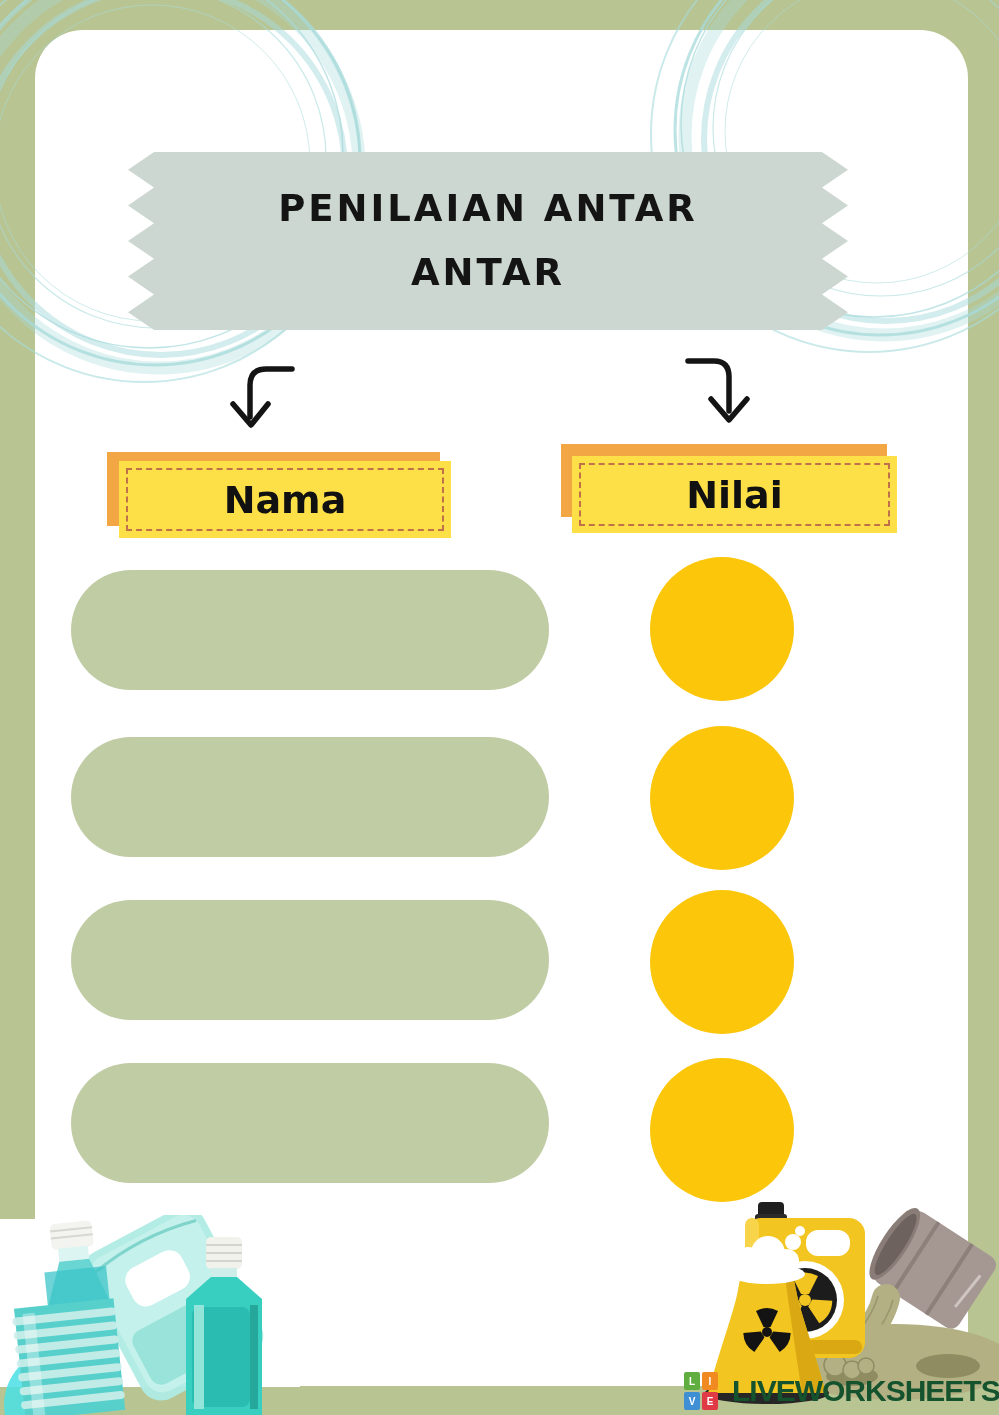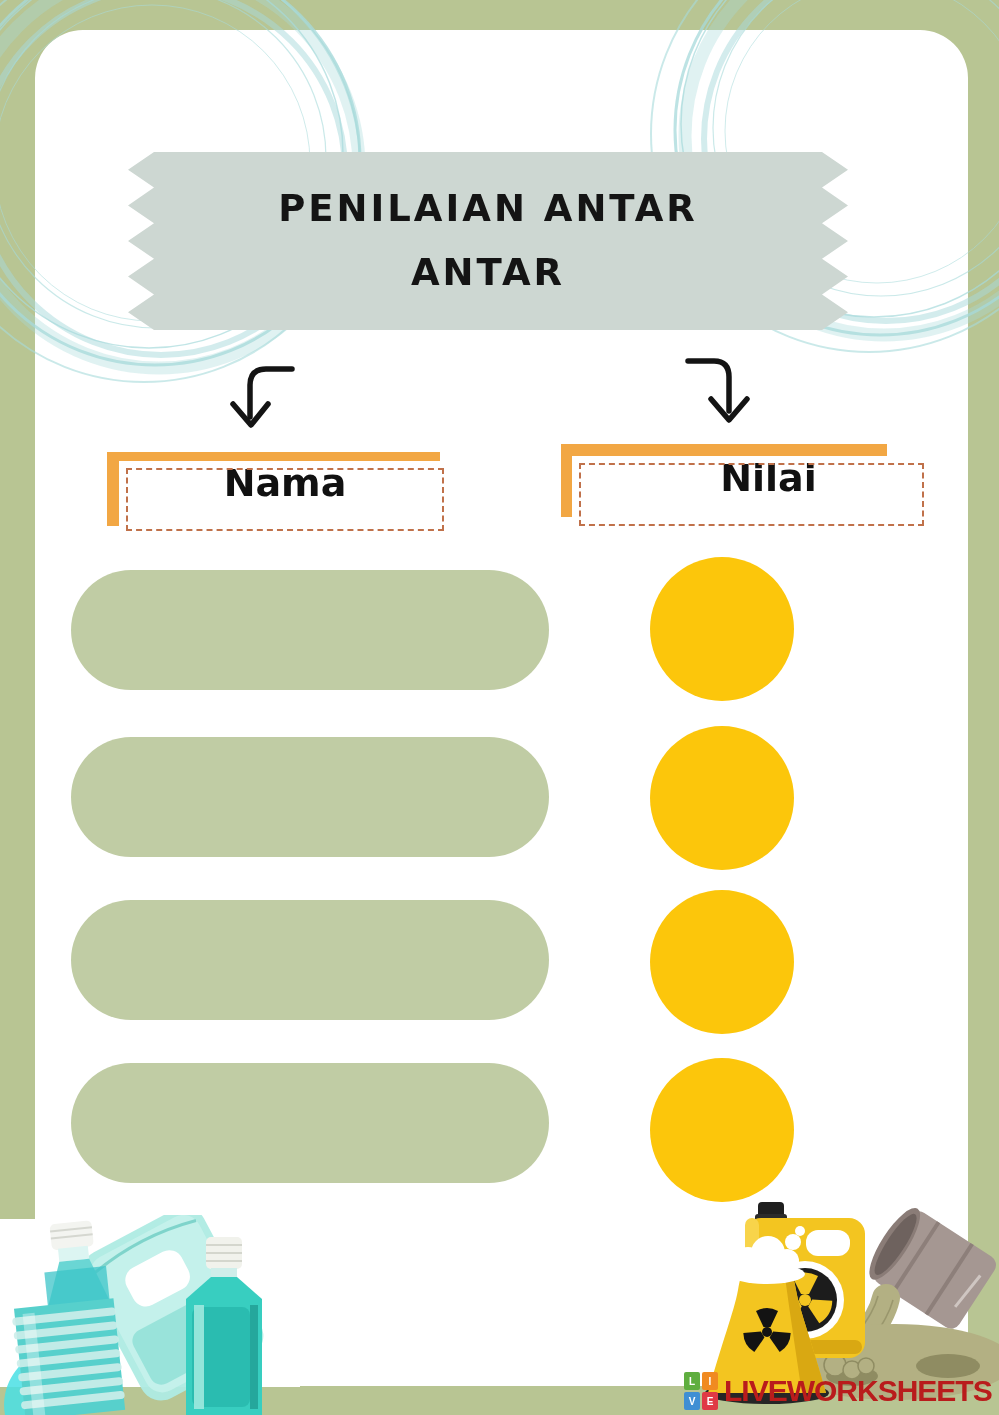--- a/index.html
+++ b/index.html
@@ -21,32 +21,32 @@
       26px 106.8px,0 89px,26px 71.2px,0 53.4px,26px 35.6px,0 17.8px);
     display:flex;flex-direction:column;justify-content:center;align-items:center;
   }
   .title-line{
     font-family:"DejaVu Sans",sans-serif;font-weight:800;font-size:37px;
     letter-spacing:3px;color:#141414;line-height:64px;text-align:center;
   }
   .arrows{position:absolute;left:0;top:350px;width:999px;height:95px;}
   .hdr-back{position:absolute;background:#f2a744;}
   .hdr-front{
-    position:absolute;background:#ffffff;display:flex;justify-content:center;
+    position:absolute;background:#fde047;display:flex;align-items:center;justify-content:center;
   }
   .hdr-front::before{
     content:"";position:absolute;inset:7px;border:2px dashed #c0714a;pointer-events:none;
   }
   .hdr-label{
     font-family:"DejaVu Sans",sans-serif;font-weight:800;font-size:38px;color:#111;
   }
   .nama-back{left:107px;top:452px;width:333px;height:74px;}
   .nama-front{left:119px;top:461px;width:332px;height:77px;}
   .nilai-back{left:561px;top:444px;width:326px;height:73px;}
-  .nilai-front{left:572px;top:456px;width:325px;height:77px;padding-left:34px;}
+  .nilai-front{left:572px;top:456px;width:325px;height:77px;}
   .name-bar{
     position:absolute;left:71px;width:478px;height:120px;border-radius:60px;
     background:#c0cca4;
   }
   .score-circle{
     position:absolute;left:650px;width:144px;height:144px;border-radius:50%;
     background:#fcc60b;
   }
   .bottles{position:absolute;left:0;top:1215px;width:300px;height:200px;}
   .toxic{position:absolute;left:690px;top:1190px;width:309px;height:225px;}
@@ -55,21 +55,21 @@
   }
   .logo-blocks{
     display:grid;grid-template-columns:16px 16px;grid-template-rows:18px 18px;gap:2px;
   }
   .logo-block{
     display:flex;align-items:center;justify-content:center;
     color:#fff;font-size:10px;font-weight:700;border-radius:2px;
   }
   .logo-text{
     font-family:"Liberation Sans",sans-serif;font-weight:800;font-size:30px;
-    letter-spacing:-1px;color:#b91c1c;margin-left:6px;
+    letter-spacing:-1px;color:#14532d;margin-left:14px;
   }
 </style>
 </head>
 <body>
 
 <div class="page">
 
   <div class="card"></div>
 
   <svg class="swirl" style="left:-70px;top:-70px;" width="470" height="480" viewBox="0 0 470 480">

